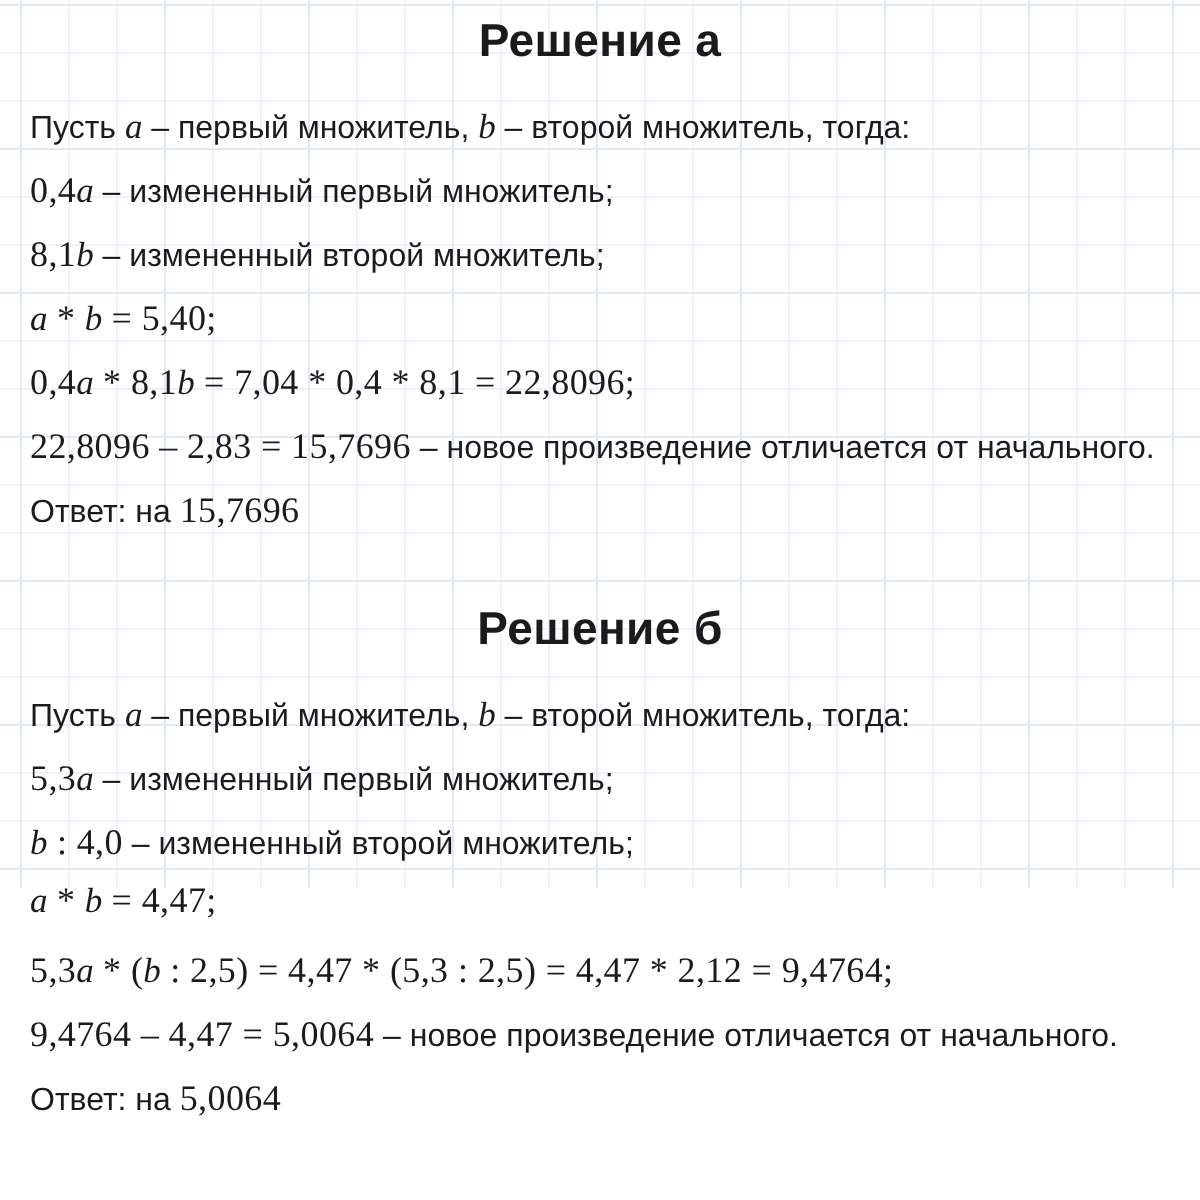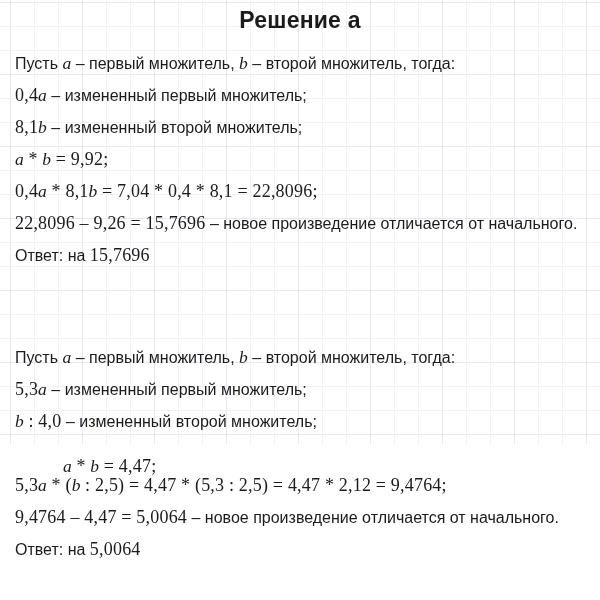--- a/index.html
+++ b/index.html
@@ -87,32 +87,33 @@
   }
 </style>
 </head>
 <body>
 
 <div id="sheet">
   <div id="content">
 
     <div class="section-title" id="title-a">Решение а</div>
 
+    <div class="section-title" id="title-b">Решение б</div>
 
     <div id="lines-host">
         <div class="line" style="top: 53px;"><span class="t">Пусть </span><span class="v">a</span><span class="t"> – первый множитель, </span><span class="v">b</span><span class="t"> – второй множитель, тогда:</span></div>
         <div class="line" style="top: 85px;"><span class="m">0,4</span><span class="v">a</span><span class="t"> – измененный первый множитель;</span></div>
         <div class="line" style="top: 117px;"><span class="m">8,1</span><span class="v">b</span><span class="t"> – измененный второй множитель;</span></div>
-        <div class="line" style="top: 149px;"><span class="v">a</span><span class="m"> * </span><span class="v">b</span><span class="m"> = 9,92;</span></div>
+        <div class="line" style="top: 149px;"><span class="v">a</span><span class="m"> * </span><span class="v">b</span><span class="m"> = 5,40;</span></div>
         <div class="line" style="top: 181px; text-align: center;"><span class="m">0,4</span><span class="v">a</span><span class="m"> * 8,1</span><span class="v">b</span><span class="m"> = 7,04 * 0,4 * 8,1 = 22,8096;</span></div>
-        <div class="line" style="top: 213px;"><span class="m">22,8096 – 9,26 = 15,7696</span><span class="t"> – новое произведение отличается от начального.</span></div>
+        <div class="line" style="top: 213px;"><span class="m">22,8096 – 2,83 = 15,7696</span><span class="t"> – новое произведение отличается от начального.</span></div>
         <div class="line" style="top: 245px; text-align: right;"><span class="t">Ответ: на </span><span class="m">15,7696</span></div>
         <div class="line" style="top: 347px;"><span class="t">Пусть </span><span class="v">a</span><span class="t"> – первый множитель, </span><span class="v">b</span><span class="t"> – второй множитель, тогда:</span></div>
         <div class="line" style="top: 379px;"><span class="m">5,3</span><span class="v">a</span><span class="t"> – измененный первый множитель;</span></div>
         <div class="line" style="top: 411px;"><span class="v">b</span><span class="m"> : 4,0</span><span class="t"> – измененный второй множитель;</span></div>
-        <div class="line" style="top: 456px; margin-left: 48px;"><span class="v">a</span><span class="m"> * </span><span class="v">b</span><span class="m"> = 4,47;</span></div>
+        <div class="line" style="top: 440px;"><span class="v">a</span><span class="m"> * </span><span class="v">b</span><span class="m"> = 4,47;</span></div>
         <div class="line" style="top: 475px;"><span class="m">5,3</span><span class="v">a</span><span class="m"> * (</span><span class="v">b</span><span class="m"> : 2,5) = 4,47 * (5,3 : 2,5) = 4,47 * 2,12 = 9,4764;</span></div>
         <div class="line" style="top: 507px; text-align: center;"><span class="m">9,4764 – 4,47 = 5,0064</span><span class="t"> – новое произведение отличается от начального.</span></div>
         <div class="line" style="top: 539px;"><span class="t">Ответ: на </span><span class="m">5,0064</span></div>
       </div>
 
   </div>
 </div>
 
 </body></html>

